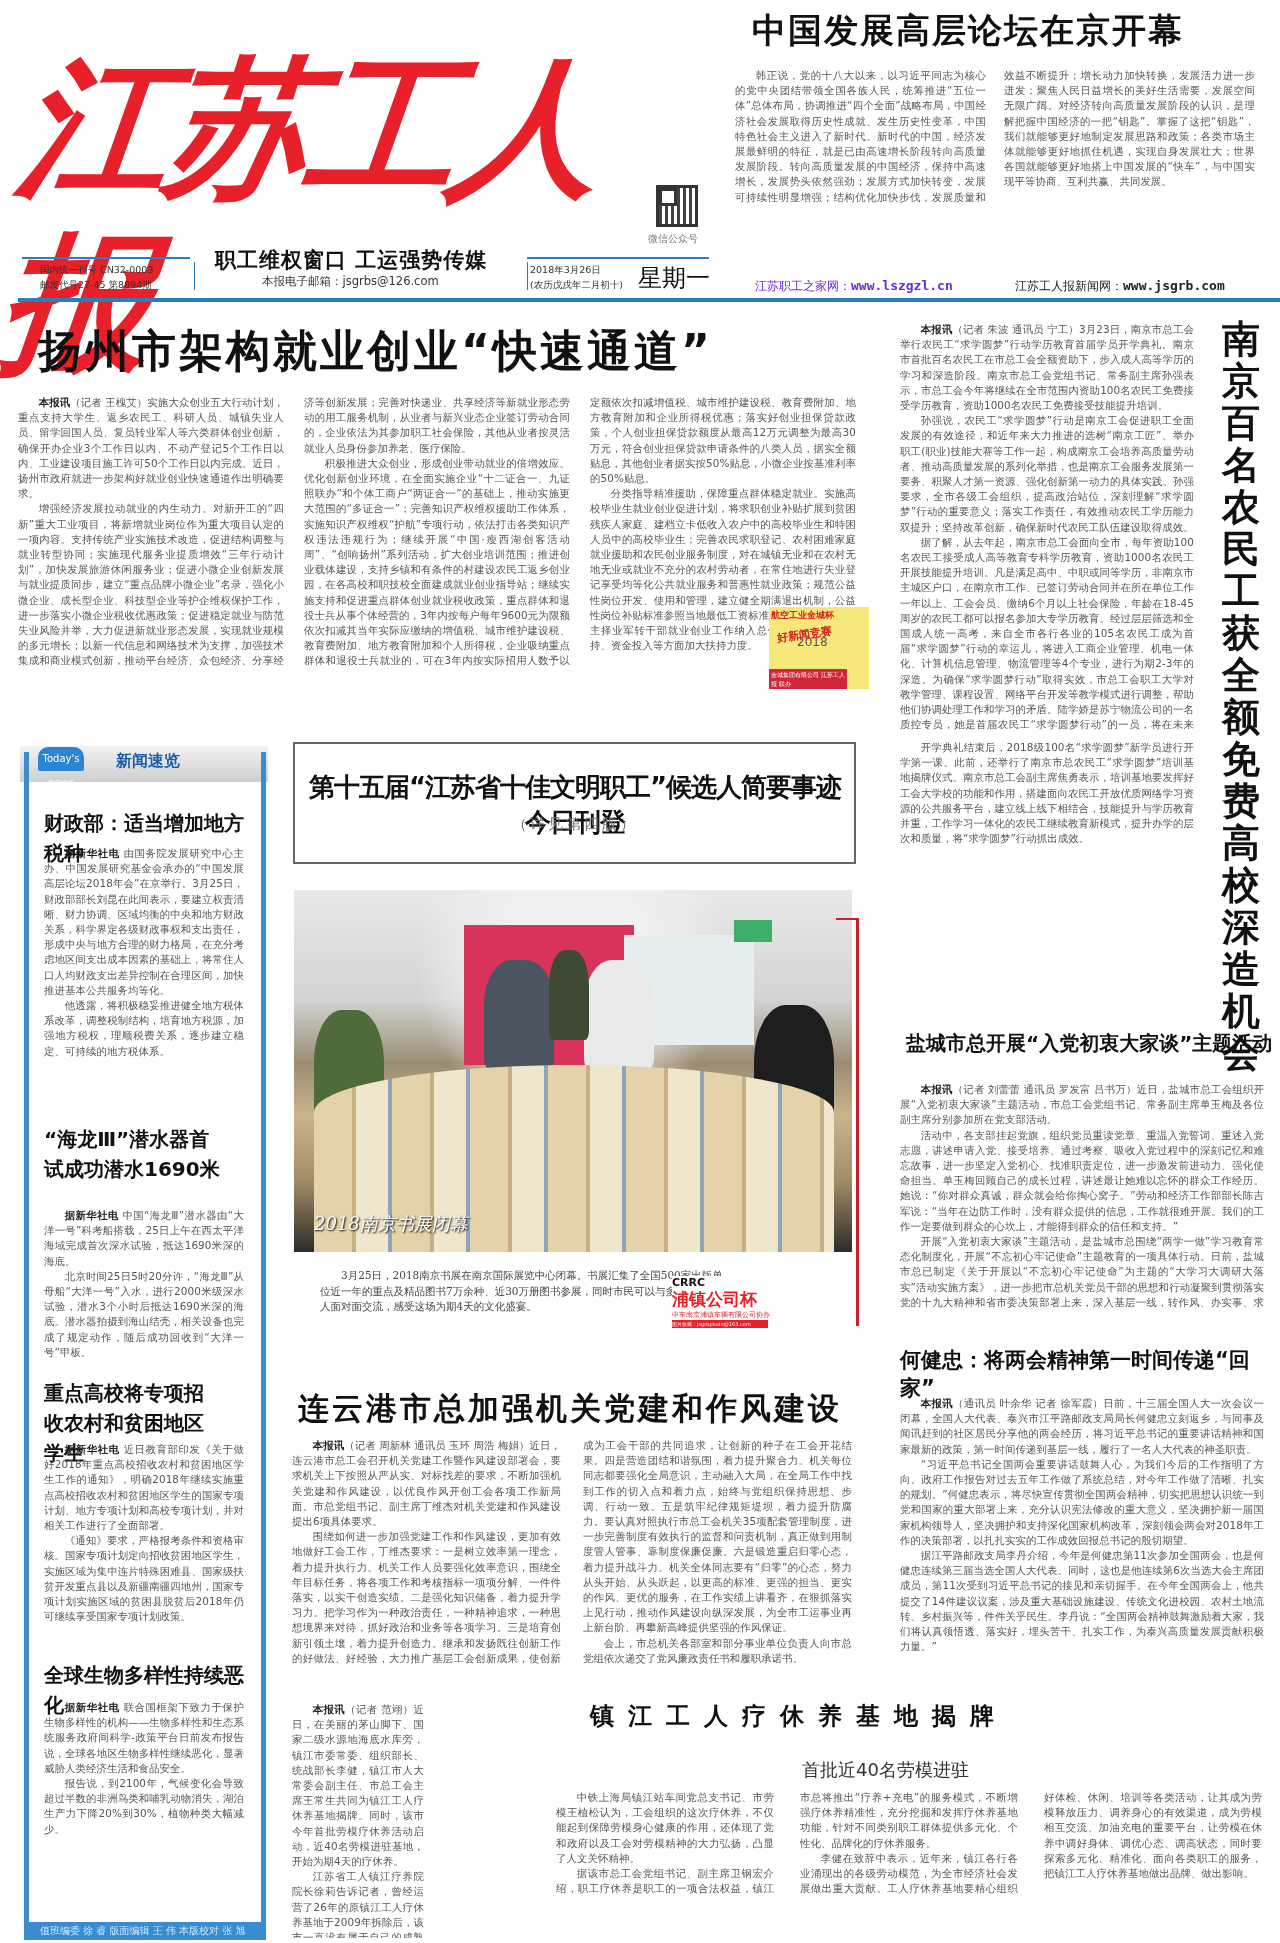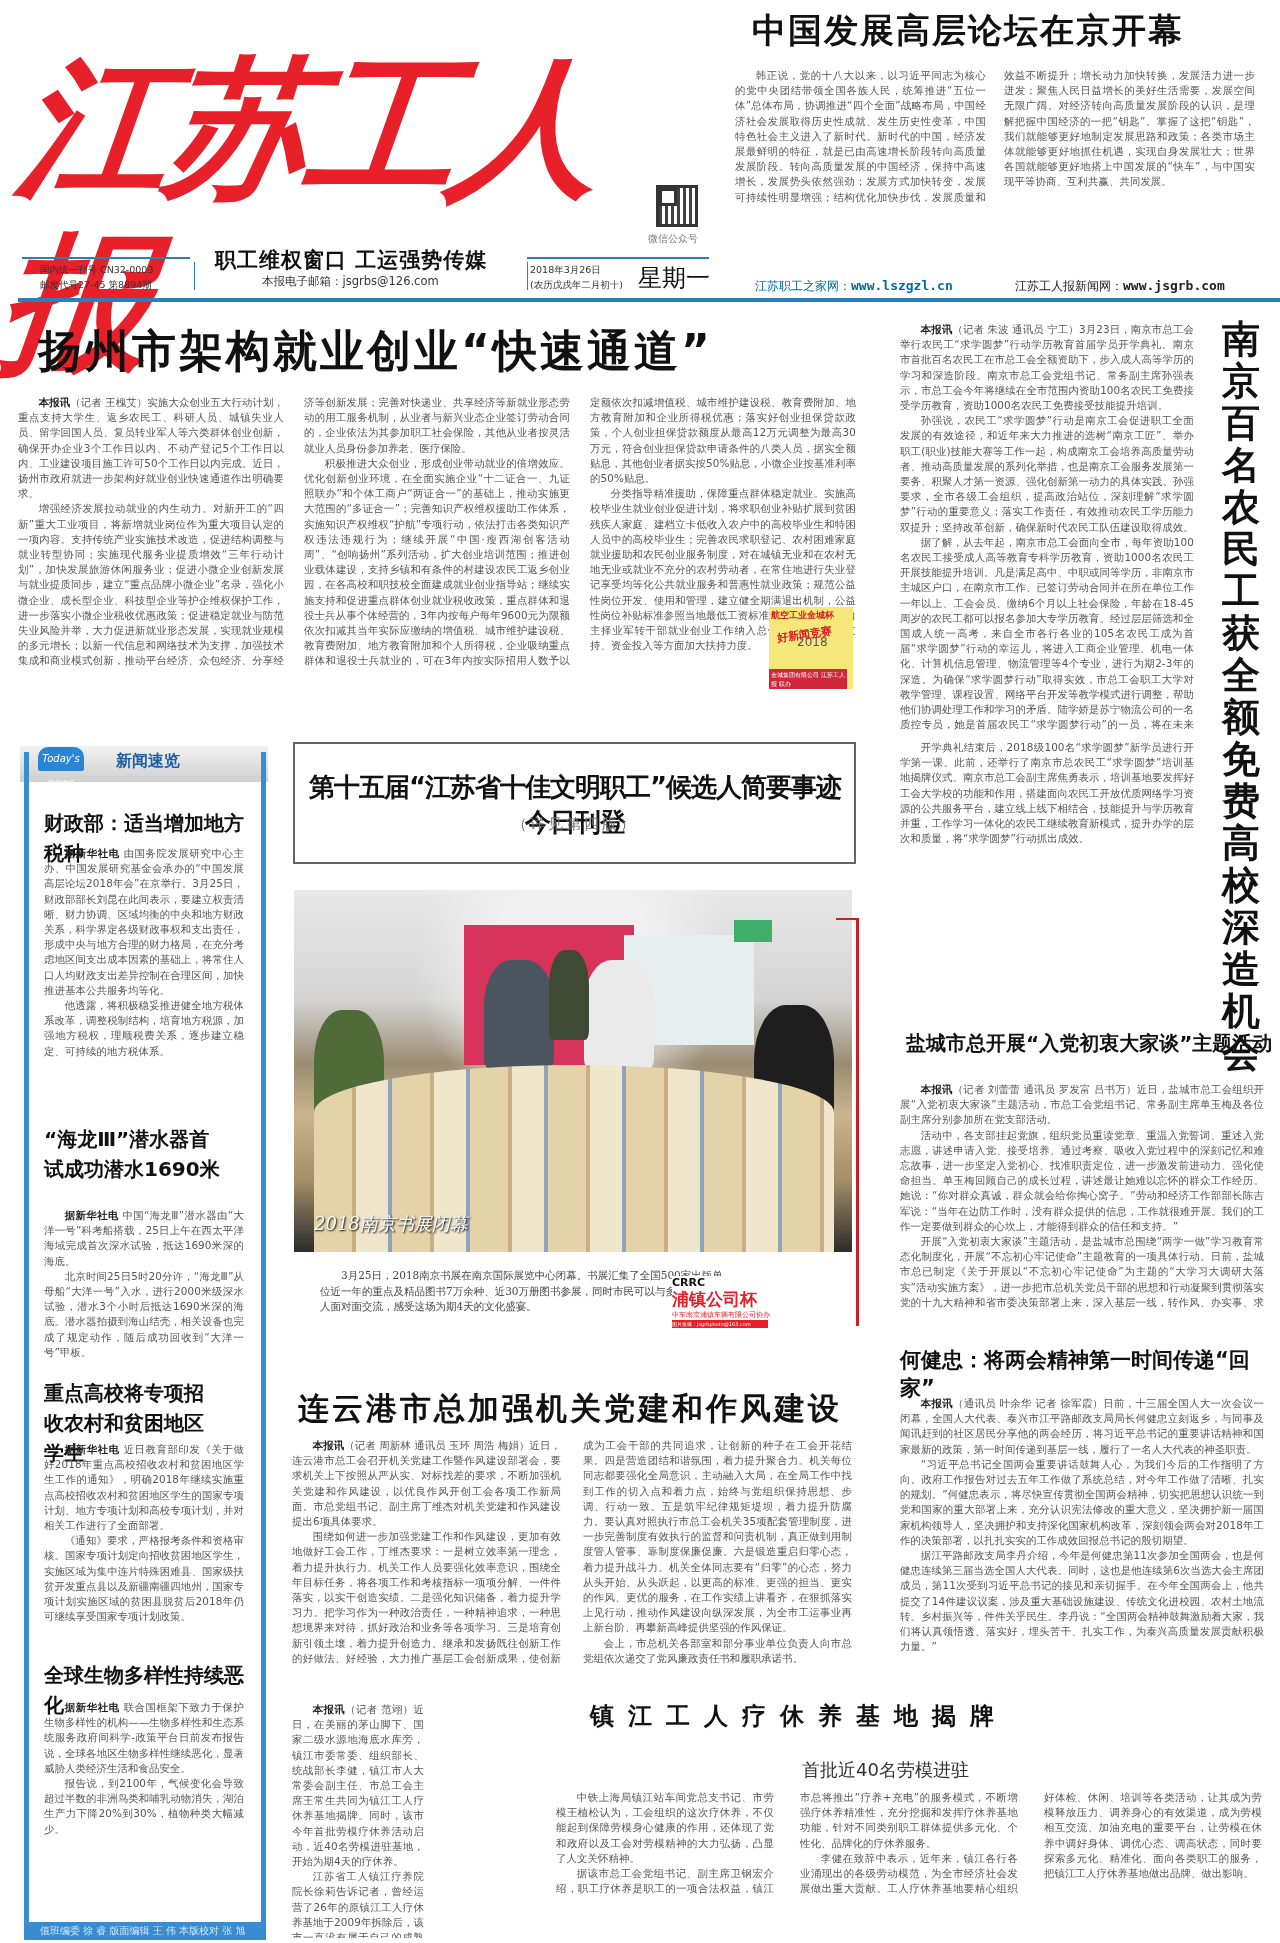--- a/index.html
+++ b/index.html
@@ -16,27 +16,27 @@
   .qr::before{content:"";position:absolute;left:0;top:0;width:12px;height:12px;background:#fff;border:3px solid #111;}
   .qr-label{left:648px;top:232px;font-size:10px;color:#777;}
   .rule-blue{background:#2a7fb8;height:2px;}
   .info-left{left:40px;top:262px;font-size:9.5px;color:#333;line-height:15px;}
   .slogan{left:215px;top:246px;font-family:"DejaVu Serif",serif;font-weight:bold;font-size:21px;color:#111;letter-spacing:1px;}
   .email{left:262px;top:274px;font-size:11.5px;color:#333;}
   .date-box{left:530px;top:262px;font-size:9.5px;color:#333;line-height:15px;}
   .weekday{left:638px;top:262px;font-size:24px;color:#111;}
   .vsep{width:1px;background:#2a7fb8;}
   .lead-title{left:752px;top:8px;font-size:34px;color:#111;letter-spacing:2px;}
-  .web1{left:755px;top:278px;font-size:12px;color:#0369a1;}
+  .web1{left:755px;top:278px;font-size:12px;color:#6d28d9;}
   .web1 b,.web2 b{font-family:"DejaVu Sans Mono",monospace;font-size:13px;}
   .web2{left:1015px;top:278px;font-size:12px;color:#222;}
   
   .news-box{left:24px;top:752px;width:242px;height:1180px;border-left:5px solid #3a8cd0;border-right:5px solid #3a8cd0;box-sizing:border-box;}
   .news-header{left:20px;top:746px;width:248px;height:36px;background:linear-gradient(#f2f2f2,#cfcfcf);}
-  .news-tab{left:38px;top:747px;width:46px;height:24px;background:#2a86d4;border-radius:10px 10px 2px 2px;color:#fff;font-size:10px;line-height:24px;text-align:center;font-style:italic;}
+  .news-tab{left:38px;top:747px;width:46px;height:24px;background:#2a86d4;border-radius:10px 10px 2px 2px;color:#fff;font-size:10px;line-height:24px;text-align:center;}
   .news-label{left:116px;top:751px;font-size:16px;font-weight:bold;color:#1c5fa8;}
   .news-footer{left:24px;top:1922px;width:242px;height:18px;background:#3a8cd0;color:#cfe6fa;font-size:10px;line-height:18px;padding-left:16px;box-sizing:border-box;white-space:nowrap;overflow:hidden;}
   .side-hl{font-size:20px;color:#111;line-height:30px;}
   .notice-box{left:293px;top:742px;width:563px;height:122px;border:2px solid #666;box-sizing:border-box;}
   .notice-title{left:300px;top:770px;width:550px;text-align:center;font-size:26px;color:#111;letter-spacing:-1px;}
   .notice-sub{left:300px;top:815px;width:550px;text-align:center;font-family:"DejaVu Serif",serif;font-size:15px;color:#737373;letter-spacing:3px;}
   .photo{left:294px;top:890px;width:558px;height:362px;overflow:hidden;background:
      radial-gradient(ellipse at 50% 20%, #f0f0f0 0 20%, transparent 40%),
      linear-gradient(180deg,#e8e8e8 0%,#d4d4d4 30%,#9b8c72 48%,#c9b48e 62%,#a48e68 80%,#2b2b2b 100%);}
   .photo .booth{position:absolute;left:170px;top:35px;width:170px;height:140px;background:#d8335a;}
@@ -49,21 +49,21 @@
   .photo-redline{left:856px;top:918px;width:3px;height:408px;background:#c8202a;}
   .photo-redline-top{left:836px;top:918px;width:22px;height:2px;background:#c8202a;}
   .caption{left:320px;top:1268px;width:404px;font-family:"DejaVu Serif",serif;font-size:10.5px;line-height:15.5px;color:#444;}
   .caption p{margin:0;text-indent:2em;}
   .credit{text-align:right;font-family:"DejaVu Sans",sans-serif;}
   .ad-crrc{left:672px;top:1276px;width:96px;height:52px;background:#fff;}
   .ad-crrc .t1{position:absolute;left:0;top:0;font-size:11px;font-weight:bold;color:#111;}
   .ad-crrc .t2{position:absolute;left:0;top:12px;font-size:17px;font-weight:bold;color:#e8202a;white-space:nowrap;}
   .ad-crrc .t3{position:absolute;left:0;top:34px;font-size:7px;color:#e8202a;white-space:nowrap;}
   .ad-crrc .bar{position:absolute;left:0;top:44px;width:96px;height:8px;background:#e8202a;color:#fff;font-size:5px;line-height:8px;}
-  .ad-gold{left:769px;top:607px;width:84px;height:82px;background:#f6e77a;}
+  .ad-gold{left:769px;top:607px;width:100px;height:82px;background:#f6e77a;}
   .ad-gold .t1{position:absolute;left:2px;top:2px;font-size:9px;font-weight:bold;color:#d02020;white-space:nowrap;}
   .ad-gold .t2{position:absolute;left:8px;top:20px;font-size:11px;font-weight:bold;color:#d02020;white-space:nowrap;transform:rotate(-8deg);}
   .ad-gold .t3{position:absolute;left:28px;top:28px;font-size:12px;color:#555;}
   .ad-gold .bar{position:absolute;left:0;top:62px;width:78px;height:20px;background:#d0283a;color:#fff;font-size:6px;line-height:9px;padding:1px 2px;box-sizing:border-box;}
   .vertical-hl{left:1211px;top:318px;width:60px;font-size:38px;line-height:42px;color:#111;text-align:center;font-weight:bold;}
   .vertical-hl span{display:block;}
 </style>
 </head>
 <body>
 

